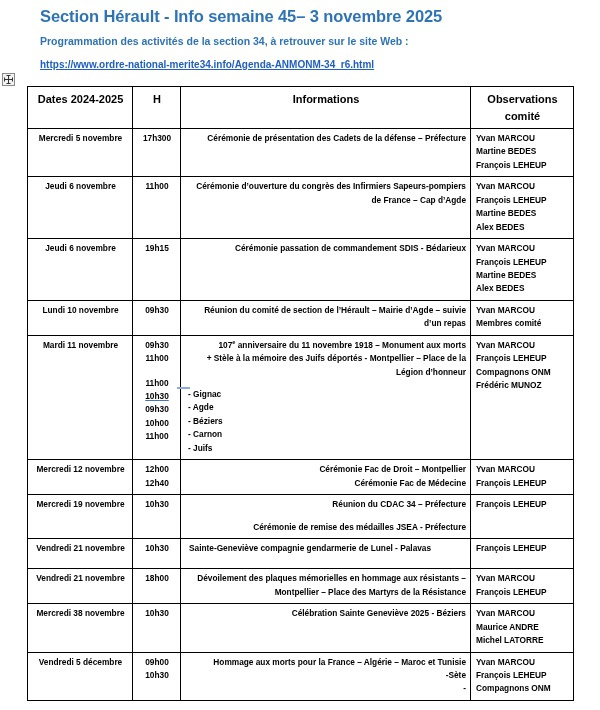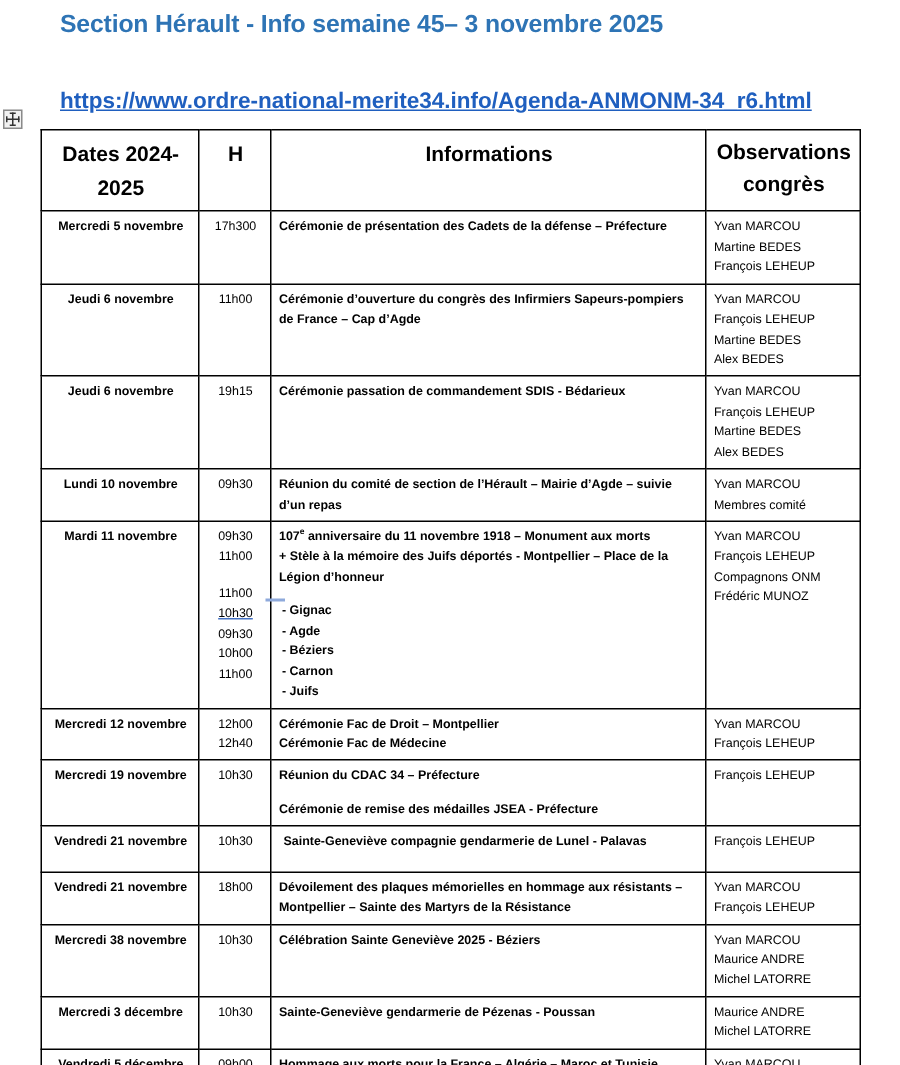--- a/index.html
+++ b/index.html
@@ -42,21 +42,21 @@
     font-size: 10.5px;
     font-weight: bold;
     color: #2E74B5;
     white-space: nowrap;
   }
 
   .doc-link {
     position: absolute;
     left: 40px;
     top: 59px;
-    font-size: 15px;
+    font-size: 10px;
     font-weight: bold;
     color: #1F5FBF;
     text-decoration: underline;
     white-space: nowrap;
     cursor: pointer;
   }
 
   
   .table-handle {
     position: absolute;
@@ -97,83 +97,84 @@
   
   col.c-date { width: 105px; }
   col.c-h    { width: 48px; }
   col.c-info { width: 290px; }
   col.c-obs  { width: 103px; }
 
   
   tr.hdr th {
     text-align: center;
     font-weight: bold;
-    font-size: 14px;
+    font-size: 11px;
     padding-top: 4px;
     padding-bottom: 4px;
     height: 26px;
   }
   tr.hdr th.obs-h { line-height: 1.5; }
 
   
   td.date {
     font-weight: bold;
     font-size: 8.6px;
     white-space: nowrap;
     text-align: center;
   }
   td.h {
     text-align: center;
-    font-weight: normal;
+    font-weight: bold;
     font-size: 8.3px;
   }
   td.info {
     font-weight: bold;
     font-size: 8.3px;
   }
   td.obs {
-    font-weight: normal;
+    font-weight: bold;
     font-size: 8.6px;
     line-height: 1.72;
   }
 
   .h-list { display: block; }
   .h-list .hl { display: block; }
   .h-gap { display: block; height: 11px; }
   .h-link { color: #000; text-decoration: underline; text-decoration-color: #4472C4; }
   .h-mark { position: relative; }
   .h-mark::after {
     content: "";
     position: absolute;
     left: 102%;
     bottom: 1px;
     width: 13px;
     height: 2px;
     background: #8EA9DB;
   }
 
-  .info-line { display: block; }
+  .info-line { display: block; text-align: right; }
   .info-gap { display: block; height: 9px; }
   .info-bullet { display: block; padding-left: 2px; }
   .info-bullet-wide { display: block; text-align: right; }
   .info-bullet-wide .b-dash { display: inline-block; width: 30px; }
   sup { font-size: 0.68em; vertical-align: super; line-height: 0; }
 
   .pad-top-mid { padding-top: 12px; }
   .pad-top-lg { padding-top: 17px; }
 
   .obs-line { display: block; }
   .indent-1 { display: block; text-indent: 3px; }
 </style>
 </head>
 <body>
 
 <div class="page">
 
   <div class="doc-title">Section Hérault - Info semaine 45– 3 novembre 2025</div>
+  <div class="doc-subtitle">Programmation des activités de la section 34, à retrouver sur le site Web :</div>
   <a class="doc-link" href="#">https://www.ordre-national-merite34.info/Agenda-ANMONM-34_r6.html</a>
 
   <div class="table-handle">
     <svg width="11" height="11" viewBox="0 0 11 11" aria-hidden="true">
       <g stroke="#333" stroke-width="1" fill="none">
         <line x1="5.5" y1="1" x2="5.5" y2="10"></line>
         <line x1="1" y1="5.5" x2="10" y2="5.5"></line>
         <line x1="3.5" y1="1.5" x2="7.5" y2="1.5"></line>
         <line x1="3.5" y1="9.5" x2="7.5" y2="9.5"></line>
         <line x1="1.5" y1="3.5" x2="1.5" y2="7.5"></line>
@@ -190,21 +191,21 @@
           <col class="c-info">
           <col class="c-obs">
       </colgroup>
       <thead>
         <tr class="hdr">
           <th>Dates 2024-2025</th>
           <th>H</th>
           <th>Informations</th>
           <th class="obs-h">
             <span class="obs-line">Observations</span>
-            <span class="obs-line">congrès</span>
+            <span class="obs-line">comité</span>
           </th>
         </tr>
       </thead>
       <tbody>
 
         <tr>
           <td class="date">Mercredi 5 novembre</td>
           <td class="h">
             <span class="hl">17h300</span>
           </td>
@@ -346,21 +347,21 @@
           </td>
         </tr>
 
         <tr>
           <td class="date">Vendredi 21 novembre</td>
           <td class="h">
             <span class="hl">18h00</span>
           </td>
           <td class="info">
             <span class="info-line">Dévoilement des plaques mémorielles en hommage aux résistants –</span>
-            <span class="info-line">Montpellier – Sainte des Martyrs de la Résistance</span>
+            <span class="info-line">Montpellier – Place des Martyrs de la Résistance</span>
           </td>
           <td class="obs">
             <span class="obs-line">Yvan MARCOU</span>
             <span class="obs-line">François LEHEUP</span>
           </td>
         </tr>
 
         <tr>
           <td class="date">Mercredi 38 novembre</td>
           <td class="h">
@@ -369,33 +370,20 @@
           <td class="info">
             <span class="info-line">Célébration Sainte Geneviève 2025 - Béziers</span>
           </td>
           <td class="obs">
             <span class="obs-line">Yvan MARCOU</span>
             <span class="obs-line">Maurice ANDRE</span>
             <span class="obs-line">Michel LATORRE</span>
           </td>
         </tr>
 
-        <tr>
-          <td class="date">Mercredi 3 décembre</td>
-          <td class="h">
-            <span class="hl">10h30</span>
-          </td>
-          <td class="info">
-            <span class="info-line">Sainte-Geneviève gendarmerie de Pézenas - Poussan</span>
-          </td>
-          <td class="obs">
-            <span class="obs-line">Maurice ANDRE</span>
-            <span class="obs-line">Michel LATORRE</span>
-          </td>
-        </tr>
 
         <tr>
           <td class="date">Vendredi 5 décembre</td>
           <td class="h pad-top-lg">
             <span class="hl">09h00</span>
             <span class="hl">10h30</span>
             
           </td>
           <td class="info">
             <span class="info-line">Hommage aux morts pour la France – Algérie – Maroc et Tunisie</span>

